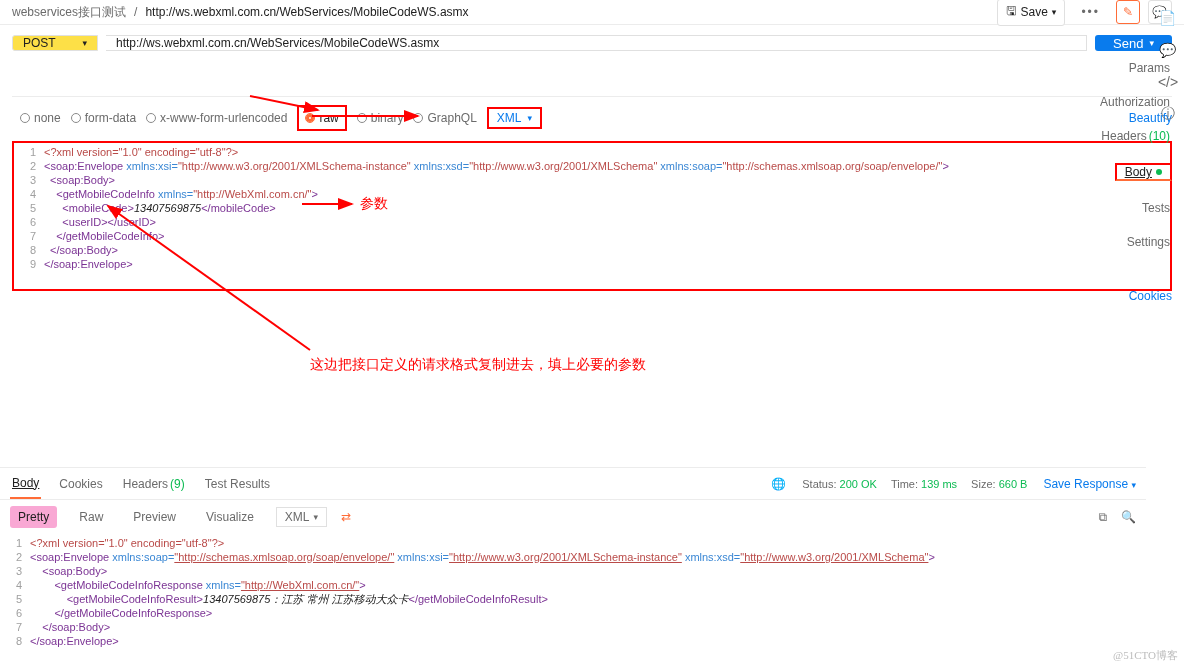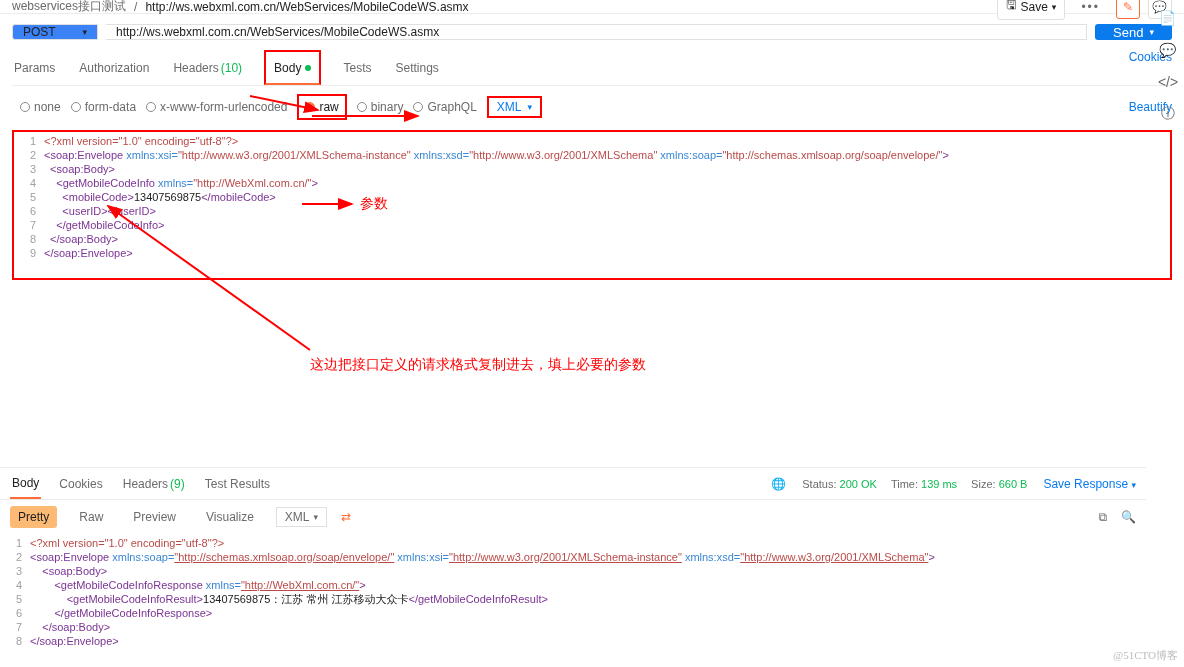--- a/index.html
+++ b/index.html
@@ -1,68 +1,68 @@
 <!DOCTYPE html>
 <html><head>
 <meta charset="utf-8">
 <style>
 * { margin:0; padding:0; box-sizing:border-box; font-family:-apple-system,BlinkMacSystemFont,"Segoe UI",sans-serif; }
 body { background:#fff; font-size:12px; color:#212121; width:1184px; height:667px; overflow:hidden; position:relative; }
-.top-bar { height:14px; display:flex; align-items:center; padding:5px 12px; border-bottom:1px solid #ececec; gap:8px; }
+.top-bar { height:25px; display:flex; align-items:center; padding:5px 12px; border-bottom:1px solid #ececec; gap:8px; }
 .bc-item { color:#6b6b6b; font-size:12px; cursor:pointer; }
 .bc-strong { color:#212121; font-weight:500; }
 .bc-sep { color:#6b6b6b; }
 .top-bar .spacer { flex:1; }
 .save-btn { display:flex; align-items:center; gap:4px; padding:2px 8px; border:1px solid #e0e0e0; border-radius:3px; cursor:pointer; font-size:12px; background:#fff; }
 .icon-btn { width:24px; height:24px; border:1px solid #e0e0e0; border-radius:3px; display:flex; align-items:center; justify-content:center; cursor:pointer; background:#fff; color:#6b6b6b; }
 .icon-btn.orange { border-color:#ff6c37; color:#ff6c37; }
 .more-btn { padding:2px 8px; color:#6b6b6b; cursor:pointer; letter-spacing:2px; }
 .right-rail { position:absolute; right:6px; top:8px; display:flex; flex-direction:column; gap:12px; color:#6b6b6b; align-items:center; }
 .right-rail .ricon { width:20px; height:20px; display:flex; align-items:center; justify-content:center; cursor:pointer; font-size:14px; }
 .main { padding:0 12px; }
 .url-row { display:flex; gap:8px; padding:10px 0; align-items:stretch; }
-.method-sel { width:86px; border:1px solid #e0e0e0; background:#3b82f6; border-radius:3px 0 0 3px; display:flex; align-items:center; padding:0 10px; font-size:12px; color:#212121; font-weight:500; cursor:pointer; justify-content:space-between; }
+.method-sel { width:86px; border:1px solid #e0e0e0; background:#fde047; border-radius:3px 0 0 3px; display:flex; align-items:center; padding:0 10px; font-size:12px; color:#212121; font-weight:500; cursor:pointer; justify-content:space-between; }
 .url-input { flex:1; border:1px solid #e0e0e0; border-left:none; padding:0 10px; font-size:12px; color:#212121; display:flex; align-items:center; }
 .send-btn { background:#097bed; color:#fff; border:none; padding:0 18px; font-size:13px; font-weight:500; border-radius:3px; cursor:pointer; display:flex; align-items:center; gap:6px; }
 .chev { font-size:9px; }
-.tabs { display:flex; gap:20px; border-bottom:1px solid #ececec; padding:0 0 0 0; align-items:flex-start; font-size:12px; height:36px; }
+.tabs { display:flex; gap:20px; border-bottom:1px solid #ececec; padding:0 0 0 0; align-items:flex-end; font-size:12px; height:36px;flex-direction:column; }
 .tab { color:#6b6b6b; cursor:pointer; padding:0 2px; height:100%; display:flex; align-items:center; white-space:nowrap; }
 .tab .count { color:#0cbb52; margin-left:2px; }
-.tab.active { color:#212121; border-bottom:2px solid #ff6c37; font-weight:500; }
+.tab.active { color:#212121; border-bottom:2px solid #ff6c37; font-weight:500;text-decoration:underline; }
 .tab .dot-green { width:6px; height:6px; background:#0cbb52; border-radius:50%; margin-left:4px; display:inline-block; }
 .tabs .spacer { flex:1; }
 .link-blue { color:#097bed; cursor:pointer; font-size:12px; }
 .subtabs { display:flex; gap:10px; align-items:center; padding:8px 0 8px 8px; font-size:12px; }
 .radio { display:flex; align-items:center; gap:4px; cursor:pointer; color:#6b6b6b; }
 .radio .rcirc { width:10px; height:10px; border:1px solid #8a8a8a; border-radius:50%; display:inline-block; }
 .radio.sel .rcirc { border-color:#ff6c37; box-shadow:inset 0 0 0 3px #ff6c37; }
 .radio.sel { color:#212121; }
 .dd-xml { border:1px solid #ececec; padding:2px 8px; color:#097bed; cursor:pointer; display:flex; align-items:center; gap:6px; }
 .red-box { border:2px solid #f00; }
 .code-area { border:2px solid #f00; margin-top:2px; height:150px; overflow:hidden; }
 .code-wrap { display:flex; font-family:Menlo,Consolas,monospace; font-size:11px; line-height:14px; padding:2px 0; }
 .gutter { width:30px; text-align:right; color:#a0a0a0; padding-right:8px; user-select:none; }
 .gutter div { height:14px; }
 .code-lines { flex:1; }
 .code-lines > div { height:14px; white-space:pre; }
 .c-tag { color:#7b3394; }
 .c-attr { color:#3a87d4; }
 .c-str { color:#b94a48; }
-.c-text { color:#212121; }
+.c-text { color:#212121;font-style:italic; }
 .c-decl { color:#b94a48; }
 .annotation { position:absolute; color:#f00; font-weight:400; font-size:14px; pointer-events:none; font-family:"Microsoft YaHei",sans-serif; }
 .resp-section { position:absolute; bottom:0; left:0; right:38px; background:#fff; border-top:1px solid #ececec; height:200px; display:flex; flex-direction:column; }
 .resp-tabs { display:flex; align-items:center; height:32px; padding:0 10px; gap:16px; border-bottom:1px solid #ececec; font-size:12px; color:#6b6b6b; }
 .resp-tabs .tab.active { border-bottom:2px solid #ff6c37; color:#212121; }
 .resp-tabs .spacer { flex:1; }
 .status-grp { display:flex; gap:14px; font-size:11px; color:#6b6b6b; align-items:center; }
 .status-grp .ok { color:#0cbb52; }
 .view-opts { display:flex; align-items:center; gap:14px; padding:6px 10px; font-size:12px; color:#6b6b6b; }
 .view-opts .vbtn { cursor:pointer; padding:4px 8px; border-radius:3px; }
-.view-opts .vbtn.active { background:#fdba74; color:#212121; font-weight:500; }
+.view-opts .vbtn.active { background:#f9a8d4; color:#212121; font-weight:500; }
 .view-opts .sml-dd { border:1px solid #e0e0e0; padding:2px 8px; cursor:pointer; display:flex; align-items:center; gap:4px; }
 .view-opts .spacer { flex:1; }
 .resp-code { flex:1; overflow:auto; }
 svg.arrow { position:absolute; pointer-events:none; }
 .watermark { position:absolute; right:6px; bottom:4px; color:#bcbcbc; font-size:11px;font-family:Liberation Serif, serif; }
 </style>
 </head>
 <body>
 
 <div class="top-bar">

